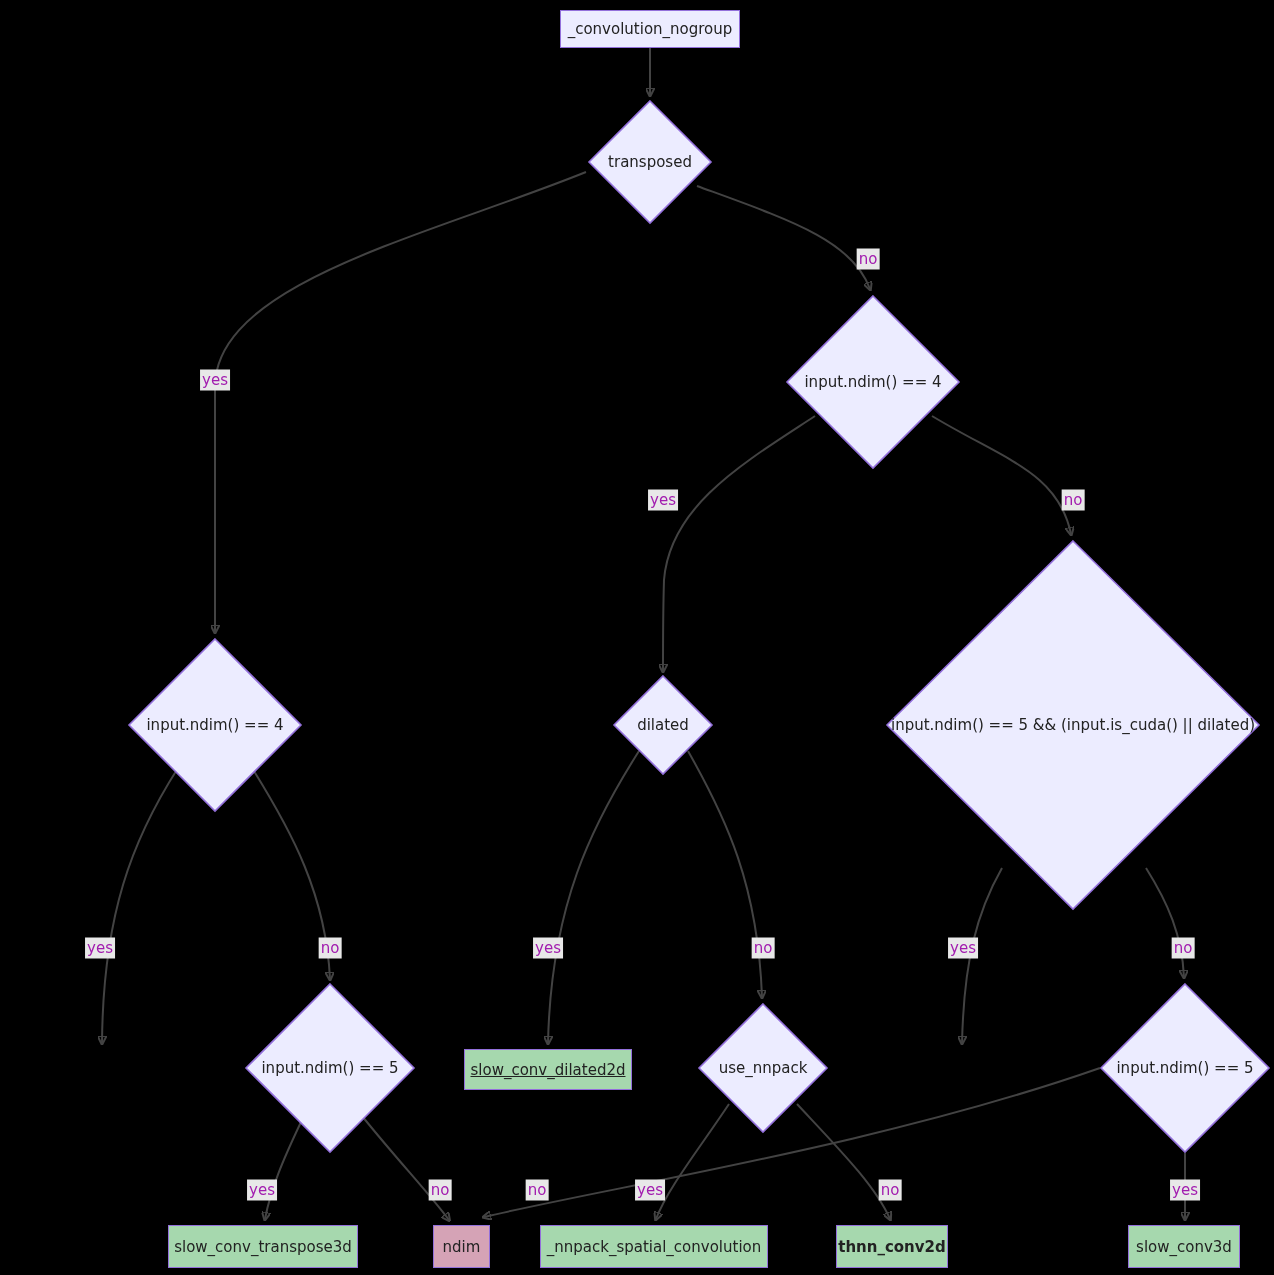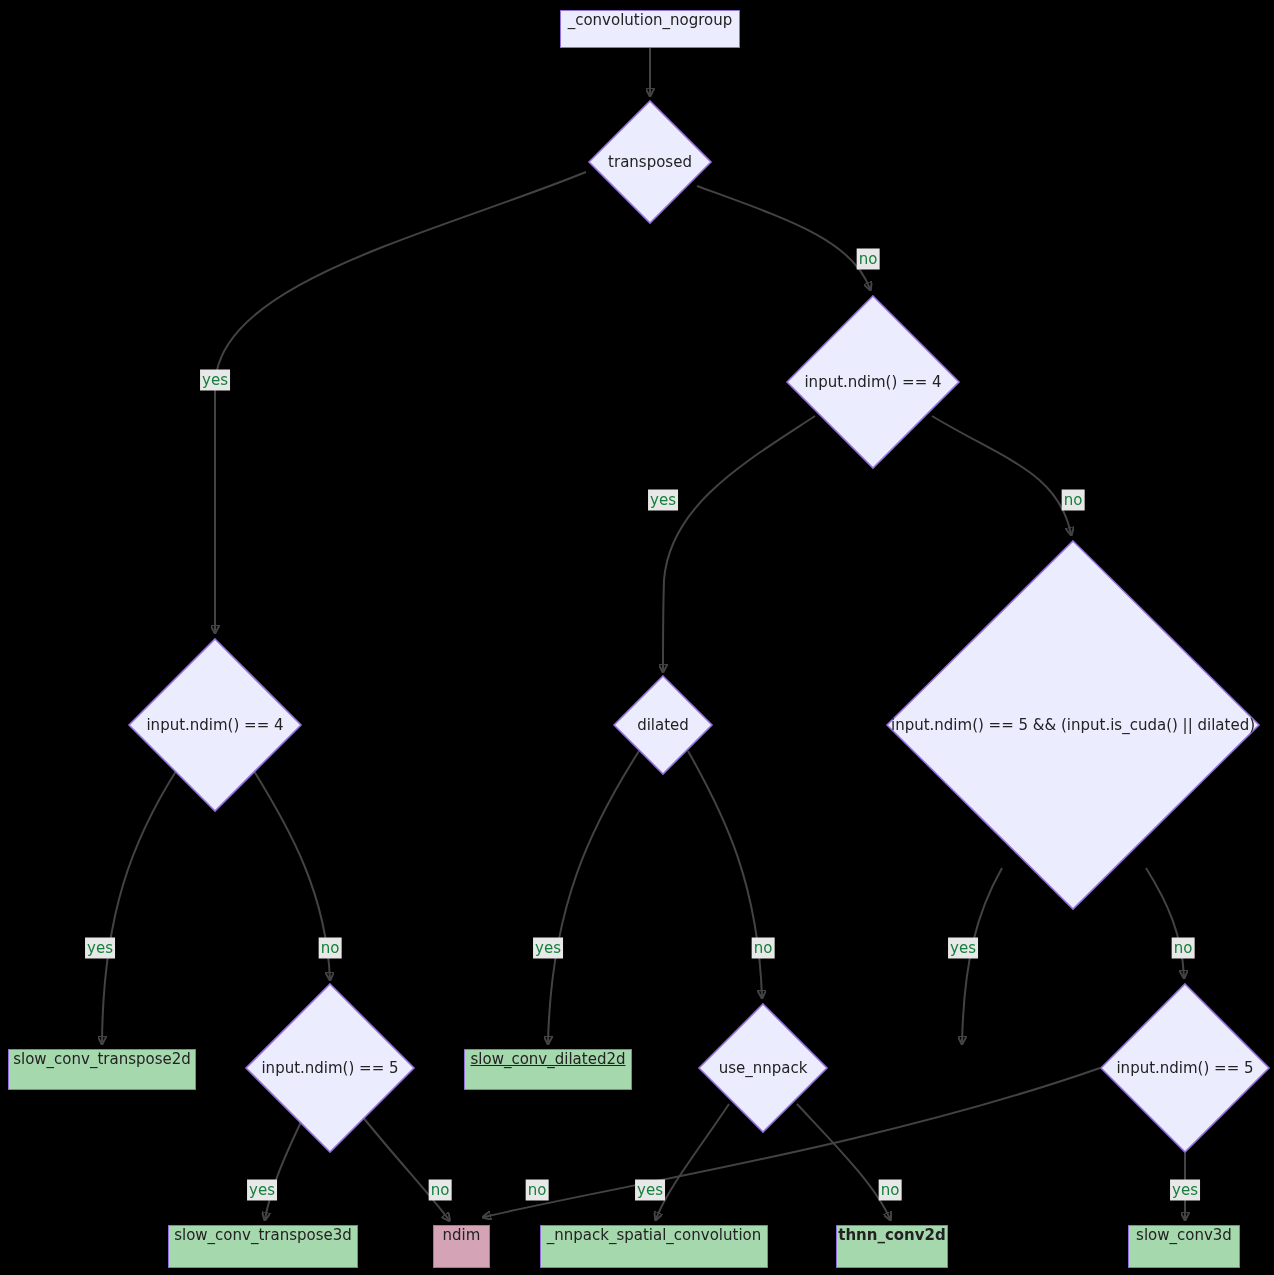--- a/index.html
+++ b/index.html
@@ -3,35 +3,35 @@
 <meta charset="utf-8">
 <style>
   html,body{margin:0;padding:0;background:#000;}
   .canvas{
     position:relative;width:1274px;height:1275px;background:#000;overflow:hidden;
     font-family:"DejaVu Sans","Liberation Sans",sans-serif;color:#222;
   }
   .edges{position:absolute;left:0;top:0;width:1274px;height:1275px;}
   .edges path{fill:none;stroke:#434343;stroke-width:2px;}
   .node-rect{
-    position:absolute;display:flex;justify-content:center;
+    position:absolute;display:flex;align-items:center;justify-content:center;
     background:#ECECFF;border:1.6px solid #9370DB;box-sizing:border-box;
     font-size:15px;white-space:nowrap;color:#222;
   }
   .node-rect.leaf{background:#a6d8ae;}
   .node-rect.error{background:#d5a3b6;}
   .diamond{position:absolute;}
   .diamond svg{position:absolute;left:0;top:0;width:100%;height:100%;overflow:visible;}
   .diamond .dlabel{
     position:absolute;inset:0;display:flex;align-items:center;justify-content:center;
     font-size:15px;white-space:nowrap;color:#222;
   }
   .edge-label{
     position:absolute;transform:translate(-50%,-50%);
-    background:#e8e8e8;color:#15803d;font-size:15px;line-height:19px;
+    background:#e8e8e8;color:#a21caf;font-size:15px;line-height:19px;
     padding:1px 2px;white-space:nowrap;
   }
 </style>
 </head>
 <body>
 
 <div class="canvas">
 
   <svg class="edges" viewBox="0 0 1274 1275">
     <defs>
@@ -90,23 +90,20 @@
     <div class="dlabel">dilated</div>
   </div>
 
   <div class="diamond" style="left:886px;top:540px;width:374px;height:370px;">
     <svg viewBox="0 0 374 370">
         <polygon points="187,1 373,185 187,369 1,185" fill="#ECECFF" stroke="#9370DB" stroke-width="1.6"></polygon>
       </svg>
     <div class="dlabel">input.ndim() == 5 &amp;&amp; (input.is_cuda() || dilated)</div>
   </div>
 
-  <div class="node-rect leaf" style="left:8px;top:1049px;width:188px;height:41px;">
-    <span>slow_conv_transpose2d</span>
-  </div>
 
   <div class="diamond" style="left:245px;top:983px;width:170px;height:170px;">
     <svg viewBox="0 0 170 170">
         <polygon points="85,1 169,85 85,169 1,85" fill="#ECECFF" stroke="#9370DB" stroke-width="1.6"></polygon>
       </svg>
     <div class="dlabel">input.ndim() == 5</div>
   </div>
 
   <div class="node-rect leaf" style="left:464px;top:1049px;width:168px;height:41px;text-decoration:underline;">
     <span>slow_conv_dilated2d</span>

